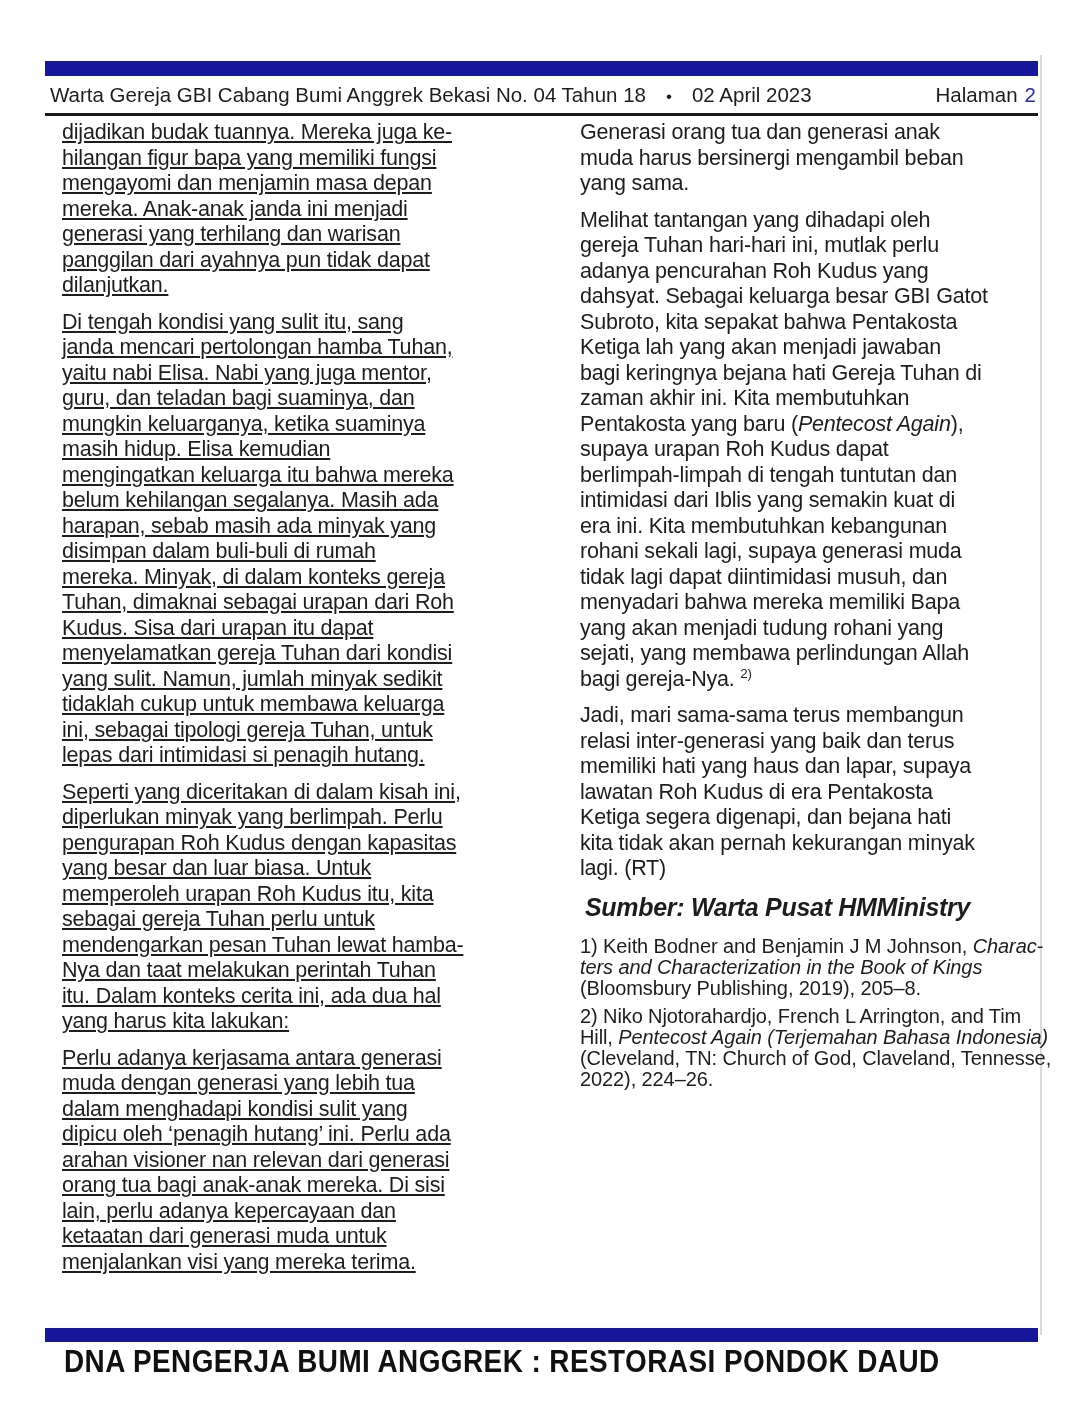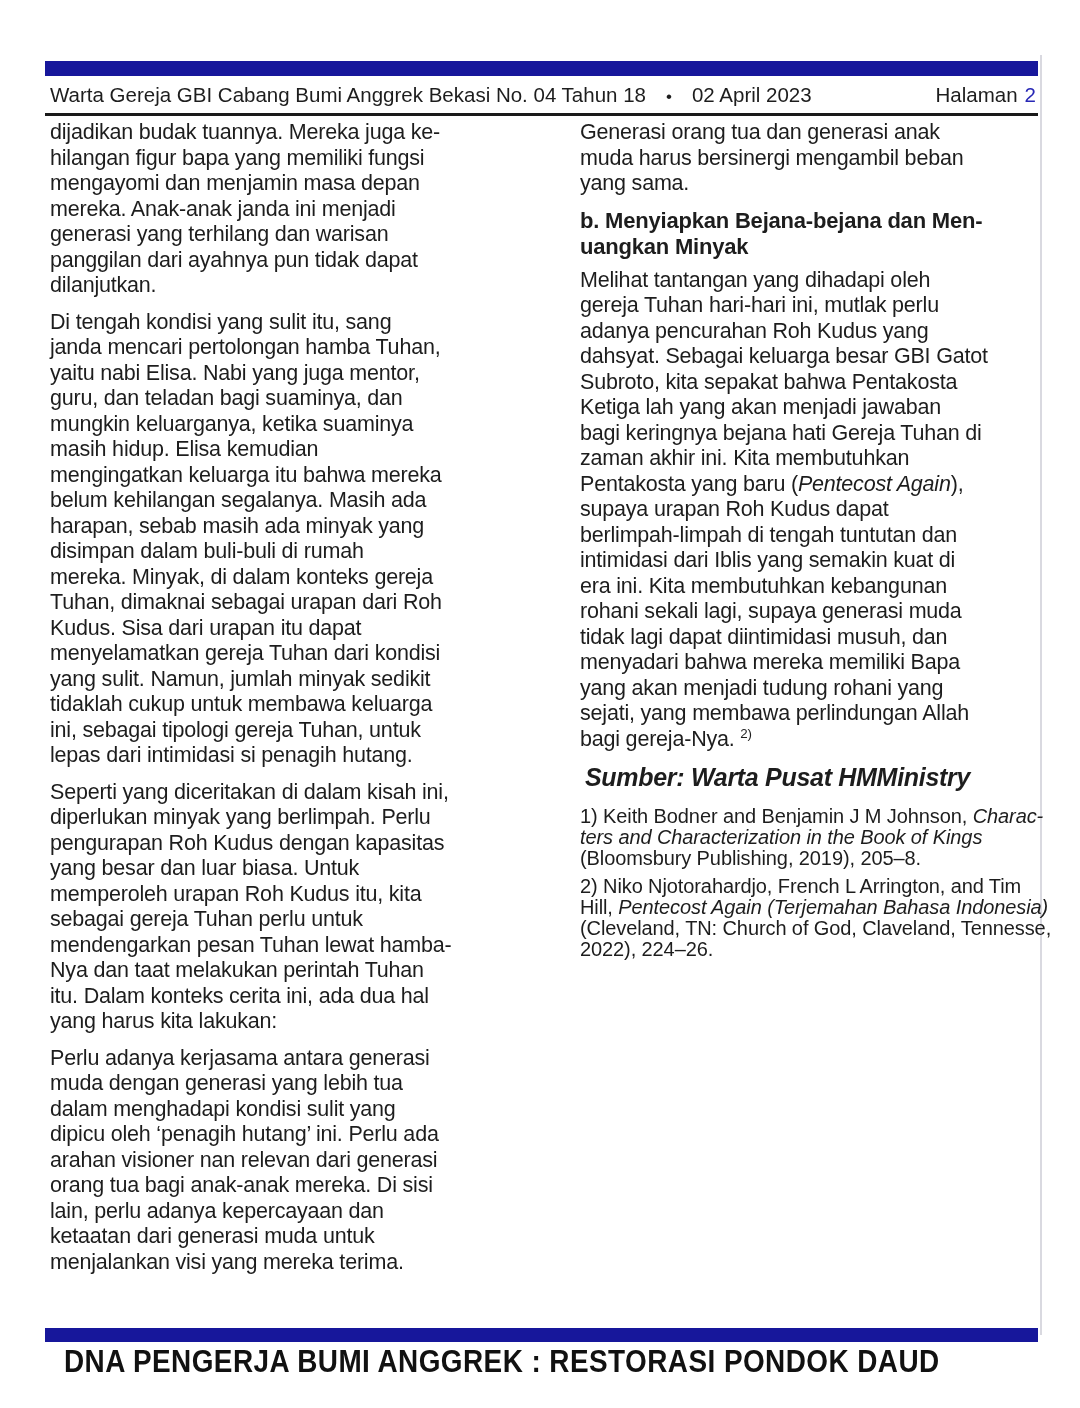--- a/index.html
+++ b/index.html
@@ -9,21 +9,21 @@
   }
   .top-bar   { position:absolute; left:45px;  top:61px;   width:993px; height:15px; background:#17179b; }
   .edge-line { position:absolute; left:1040px; top:55px;  width:2px;  height:1280px; background:#d9d9e0; }
   .header    { position:absolute; left:50px;  top:83px;   width:986px; display:flex; justify-content:space-between; align-items:baseline; font-size:20.5px; }
   .header-left span { white-space:nowrap; }
   .bullet    { margin:0 20px; font-size:17px; }
   .pagenum   { color:#2727b5; margin-left:7px; }
   .rule      { position:absolute; left:45px;  top:113px;  width:993px; height:3px; background:#1a1a1a; }
 
   .col       { position:absolute; top:120px; }
-  .col-left  { left:50px;  width:484px; }
+  .col-left  { left:62px;  width:484px;text-decoration:underline; }
   .col-right { left:580px; width:490px; }
 
   p.body {
     white-space:pre-line; font-size:21.5px; line-height:25.5px;
     margin:0 0 11px 0; letter-spacing:-0.2px;
   }
   h3.sub {
     white-space:pre-line; font-size:22px; line-height:26px; font-weight:bold;
     margin:0 0 8px 0; letter-spacing:-0.2px;
   }
@@ -108,41 +108,46 @@
 orang tua bagi anak-anak mereka. Di sisi
 lain, perlu adanya kepercayaan dan
 ketaatan dari generasi muda untuk
 menjalankan visi yang mereka terima.</p>
   </div>
 
   <div class="col col-right">
     <p class="body">Generasi orang tua dan generasi anak
 muda harus bersinergi mengambil beban
 yang sama.</p>
-    <h3 class="sub">b. Menyiapkan Bejana-bejana dan Men-
-uangkan Minyak</h3>
     <p class="body"><span>Melihat tantangan yang dihadapi oleh
 gereja Tuhan hari-hari ini, mutlak perlu
 adanya pencurahan Roh Kudus yang
 dahsyat. Sebagai keluarga besar GBI Gatot
 Subroto, kita sepakat bahwa Pentakosta
 Ketiga lah yang akan menjadi jawaban
 bagi keringnya bejana hati Gereja Tuhan di
 zaman akhir ini. Kita membutuhkan
 Pentakosta yang baru (</span><span class="italic">Pentecost Again</span><span>),
 supaya urapan Roh Kudus dapat
 berlimpah-limpah di tengah tuntutan dan
 intimidasi dari Iblis yang semakin kuat di
 era ini. Kita membutuhkan kebangunan
 rohani sekali lagi, supaya generasi muda
 tidak lagi dapat diintimidasi musuh, dan
 menyadari bahwa mereka memiliki Bapa
 yang akan menjadi tudung rohani yang
 sejati, yang membawa perlindungan Allah
 bagi gereja-Nya. </span><span class="sup">2)</span></p>
+    <p class="body">Jadi, mari sama-sama terus membangun
+relasi inter-generasi yang baik dan terus
+memiliki hati yang haus dan lapar, supaya
+lawatan Roh Kudus di era Pentakosta
+Ketiga segera digenapi, dan bejana hati
+kita tidak akan pernah kekurangan minyak
+lagi. (RT)</p>
     <p class="source">Sumber: Warta Pusat HMMinistry</p>
     <p class="footnote"><span>1) Keith Bodner and Benjamin J M Johnson, </span><span class="italic">Charac-
 ters and Characterization in the Book of Kings</span><span>
 (Bloomsbury Publishing, 2019), 205–8.</span></p>
     <p class="footnote"><span>2) Niko Njotorahardjo, French L Arrington, and Tim
 Hill, </span><span class="italic">Pentecost Again (Terjemahan Bahasa Indonesia)</span><span>
 (Cleveland, TN: Church of God, Claveland, Tennesse,
 2022), 224–26.</span></p>
   </div>
 

